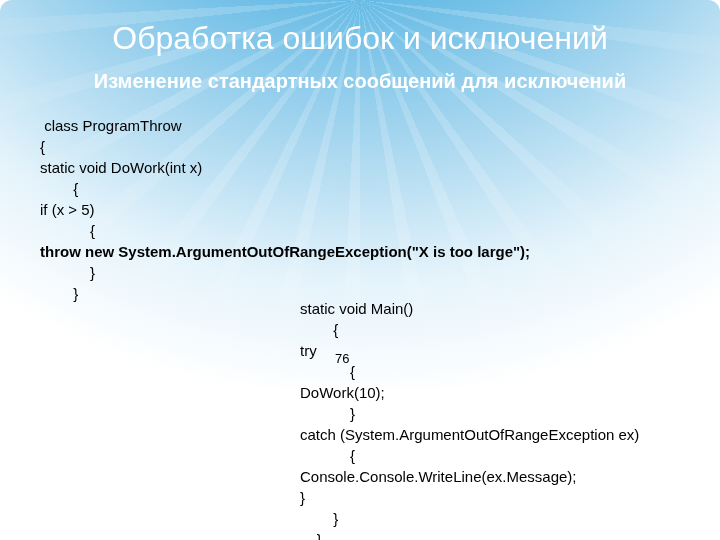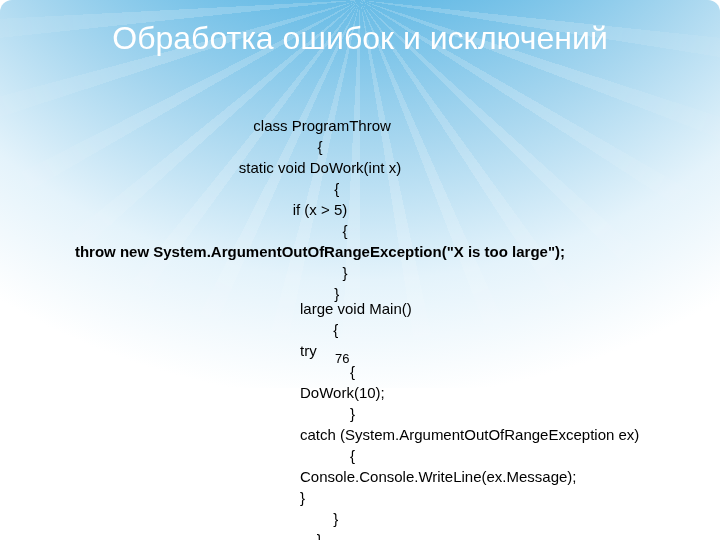--- a/index.html
+++ b/index.html
@@ -53,21 +53,20 @@
   .code-left {
     position: absolute;
     top: 115px;
     left: 40px;
     width: 560px;
     font-size: 15px;
     line-height: 1.4;
     color: #000;
     white-space: pre;
     font-family: "Segoe UI", Arial, sans-serif;
-    text-align: center;
   }
   .code-right {
     position: absolute;
     top: 298px;
     left: 300px;
     width: 400px;
     font-size: 15px;
     line-height: 1.4;
     color: #000;
     white-space: pre;
@@ -91,32 +90,33 @@
     color: #000;
   }
 </style>
 </head>
 <body>
 
 <div class="slide">
   <div class="rays"></div>
 
   <div class="title">Обработка ошибок и исключений</div>
+  <div class="subtitle">Изменение стандартных сообщений для исключений</div>
 
   <div class="code-left"><span> class ProgramThrow</span>
 <span>{</span>
 <span>static void DoWork(int x)</span>
 <span>        {</span>
 <span>if (x &gt; 5)</span>
 <span>            {</span>
 <span class="bold-line">throw new System.ArgumentOutOfRangeException("X is too large");</span>
 <span>            }</span>
 <span>        }</span></div>
 
-  <div class="code-right"><span>large void Main()</span>
+  <div class="code-right"><span>static void Main()</span>
 <span>        {</span>
 <span>try</span>
 <span>            {</span>
 <span>DoWork(10);</span>
 <span>            }</span>
 <span>catch (System.ArgumentOutOfRangeException ex)</span>
 <span>            {</span>
 <span>Console.Console.WriteLine(ex.Message);</span>
 <span>}</span>
 <span>        }</span>

